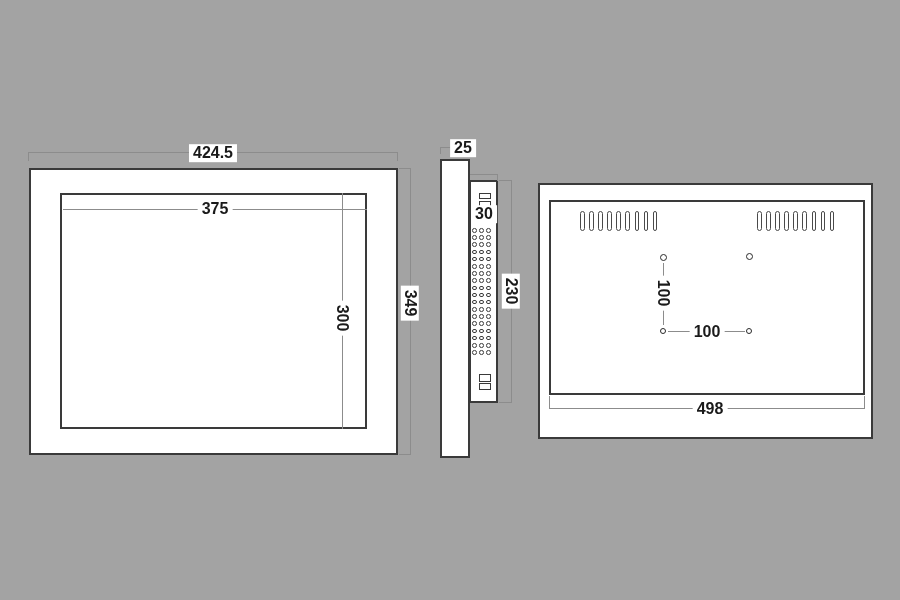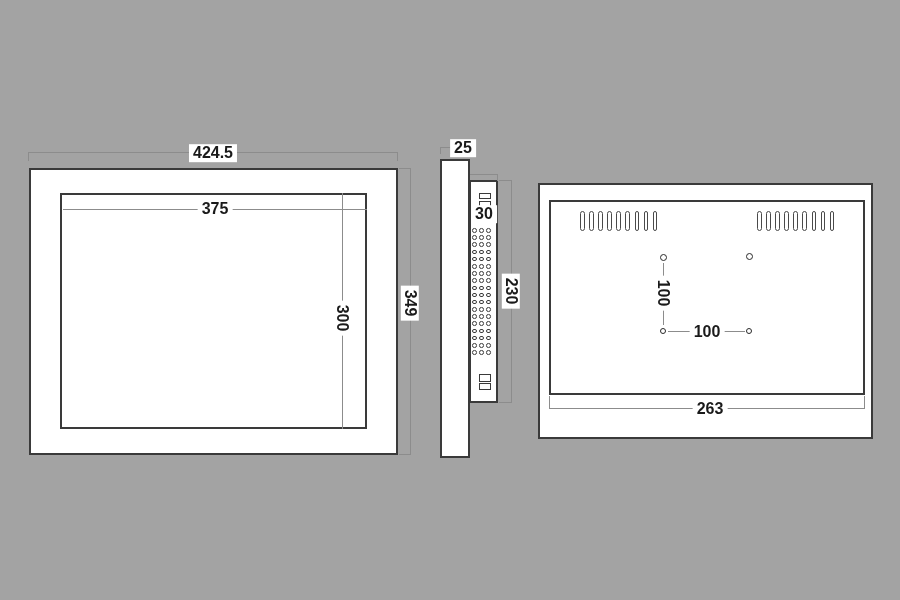--- a/index.html
+++ b/index.html
@@ -174,16 +174,16 @@
 
     <div class="dline" style="left:663px;top:263px;width:1px;height:62px;"></div>
     <div class="dlabel vert" style="left:663px;top:293px;">100</div>
 
     <div class="dline" style="left:668px;top:331px;width:77px;height:1px;"></div>
     <div class="dlabel" style="left:707px;top:332px;">100</div>
 
     <div class="tick" style="left:549px;top:396px;width:1px;height:12px;"></div>
     <div class="tick" style="left:864px;top:396px;width:1px;height:12px;"></div>
     <div class="dline" style="left:549px;top:408px;width:316px;height:1px;"></div>
-    <div class="dlabel" style="left:710px;top:409px;">263</div>
+    <div class="dlabel" style="left:710px;top:409px;">498</div>
   </div>
 
 </div>
 
 </body></html>

